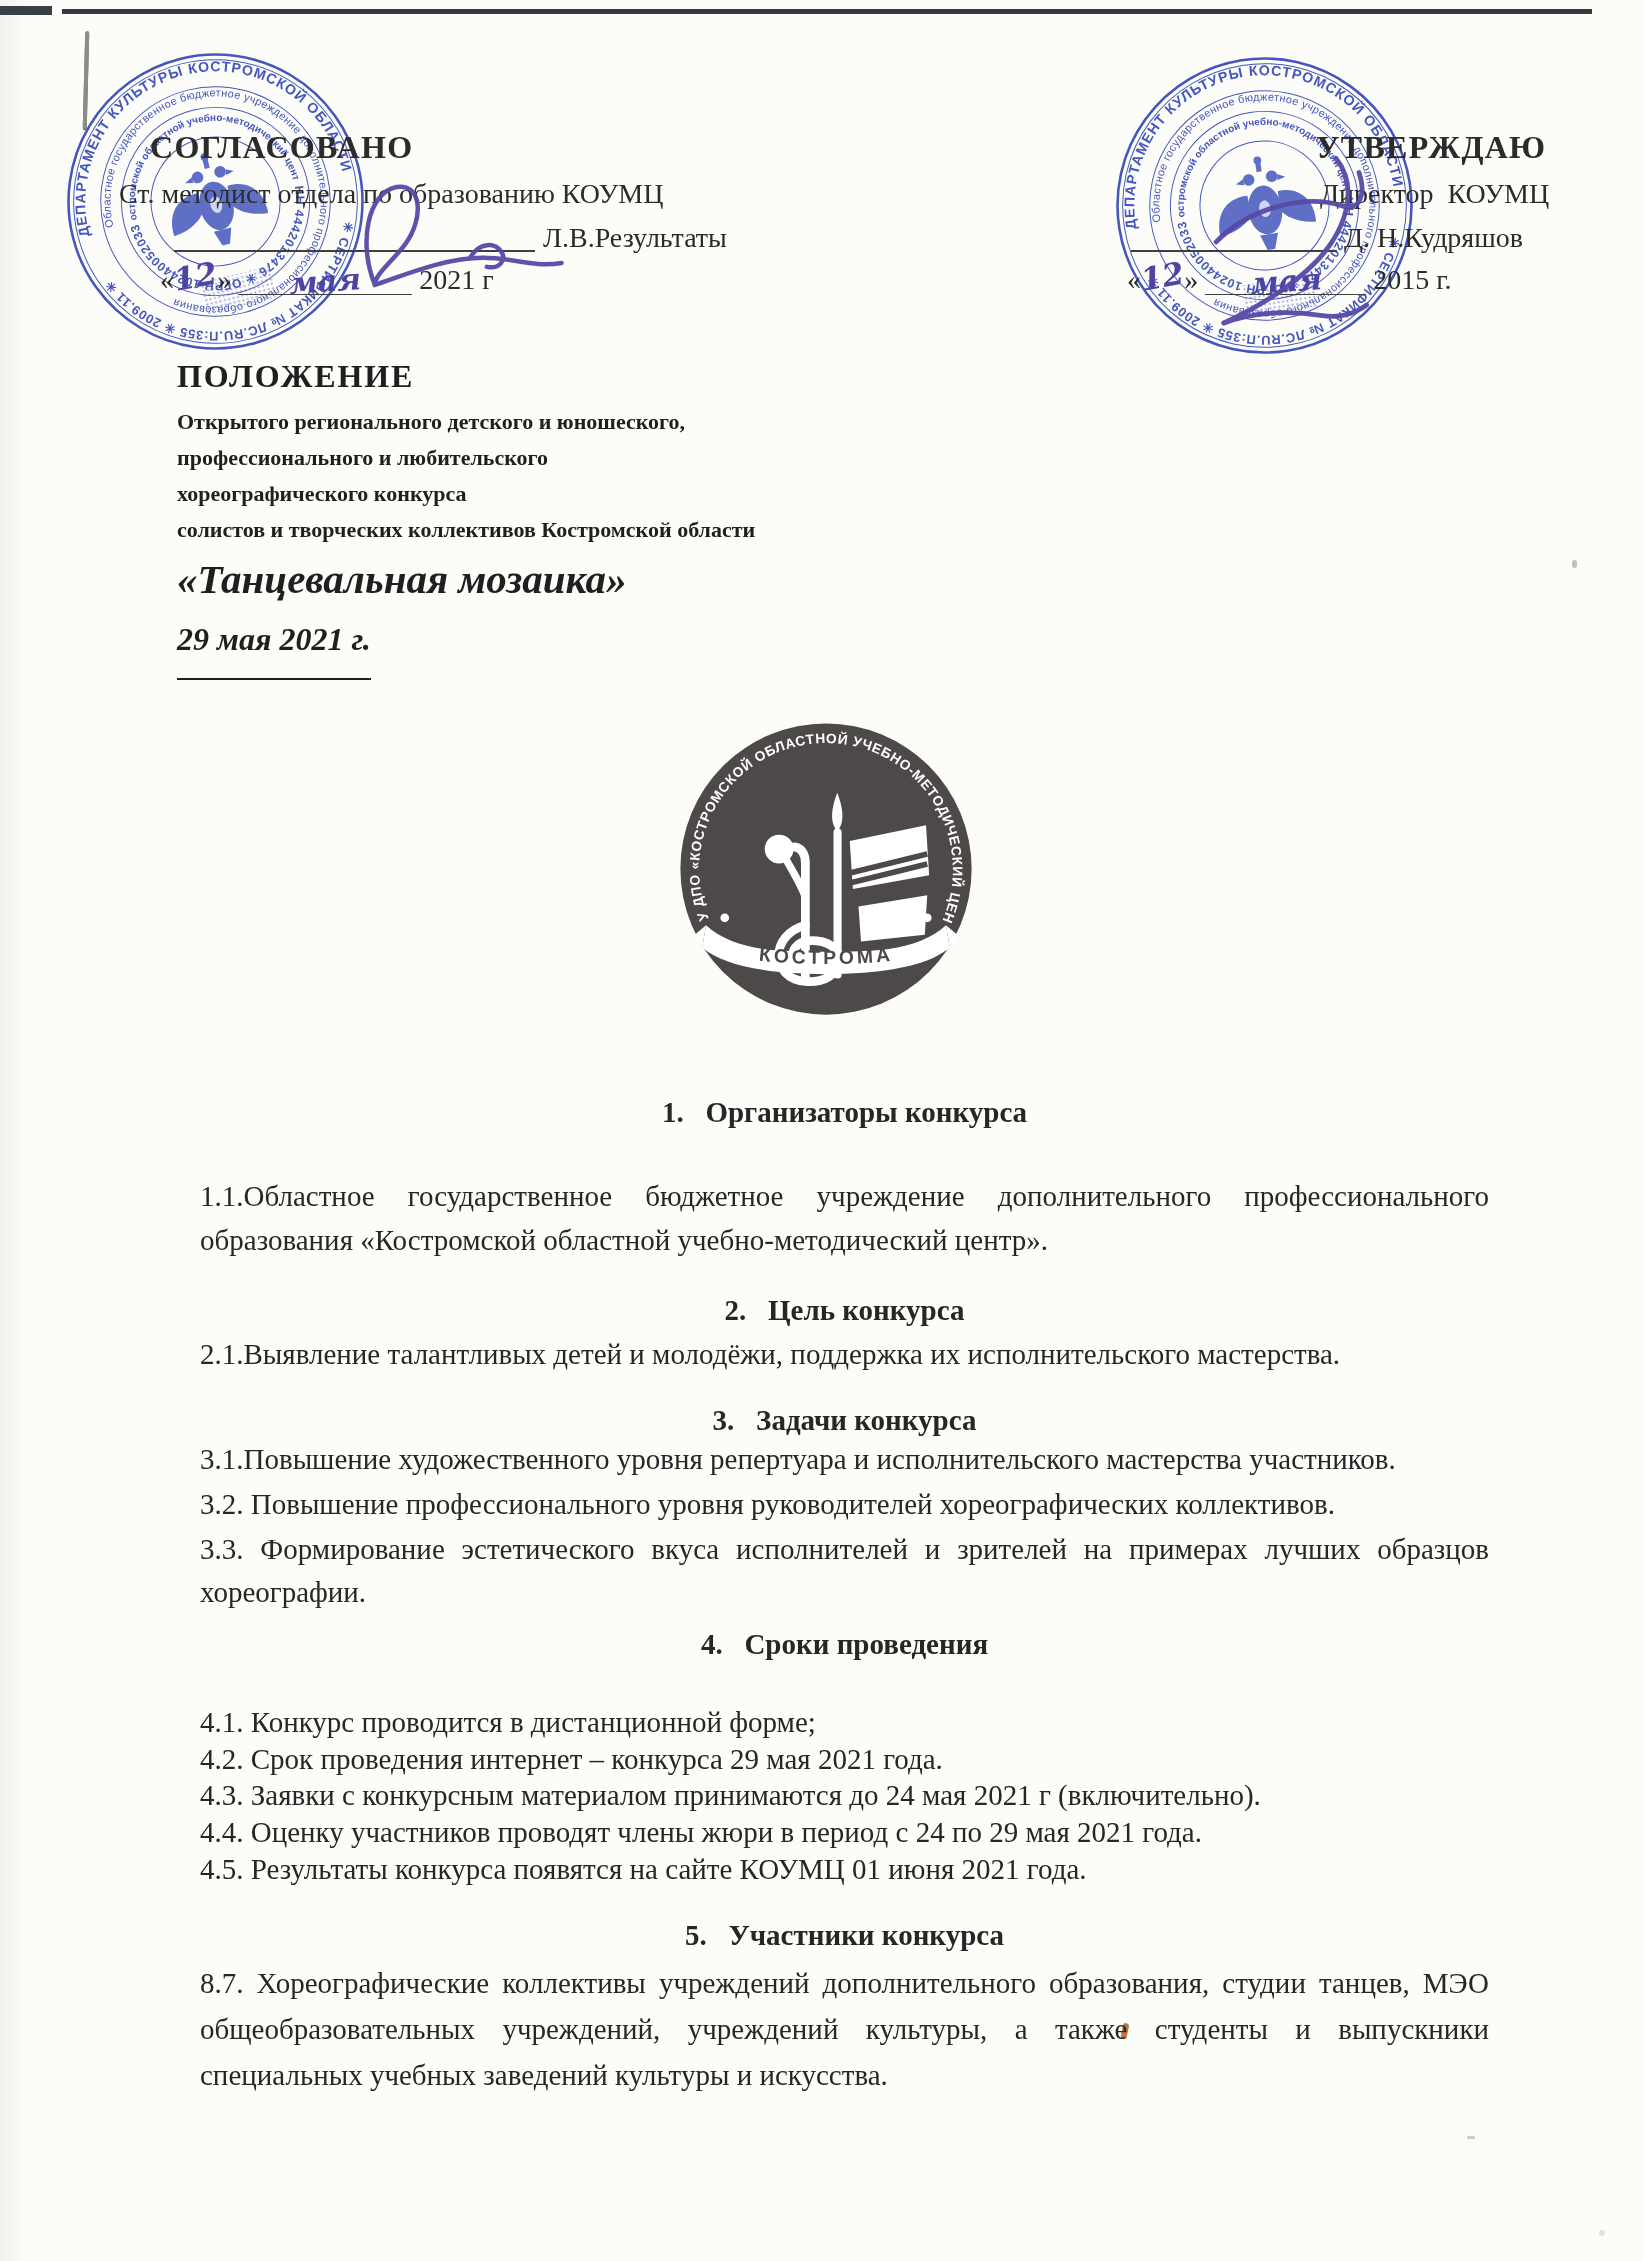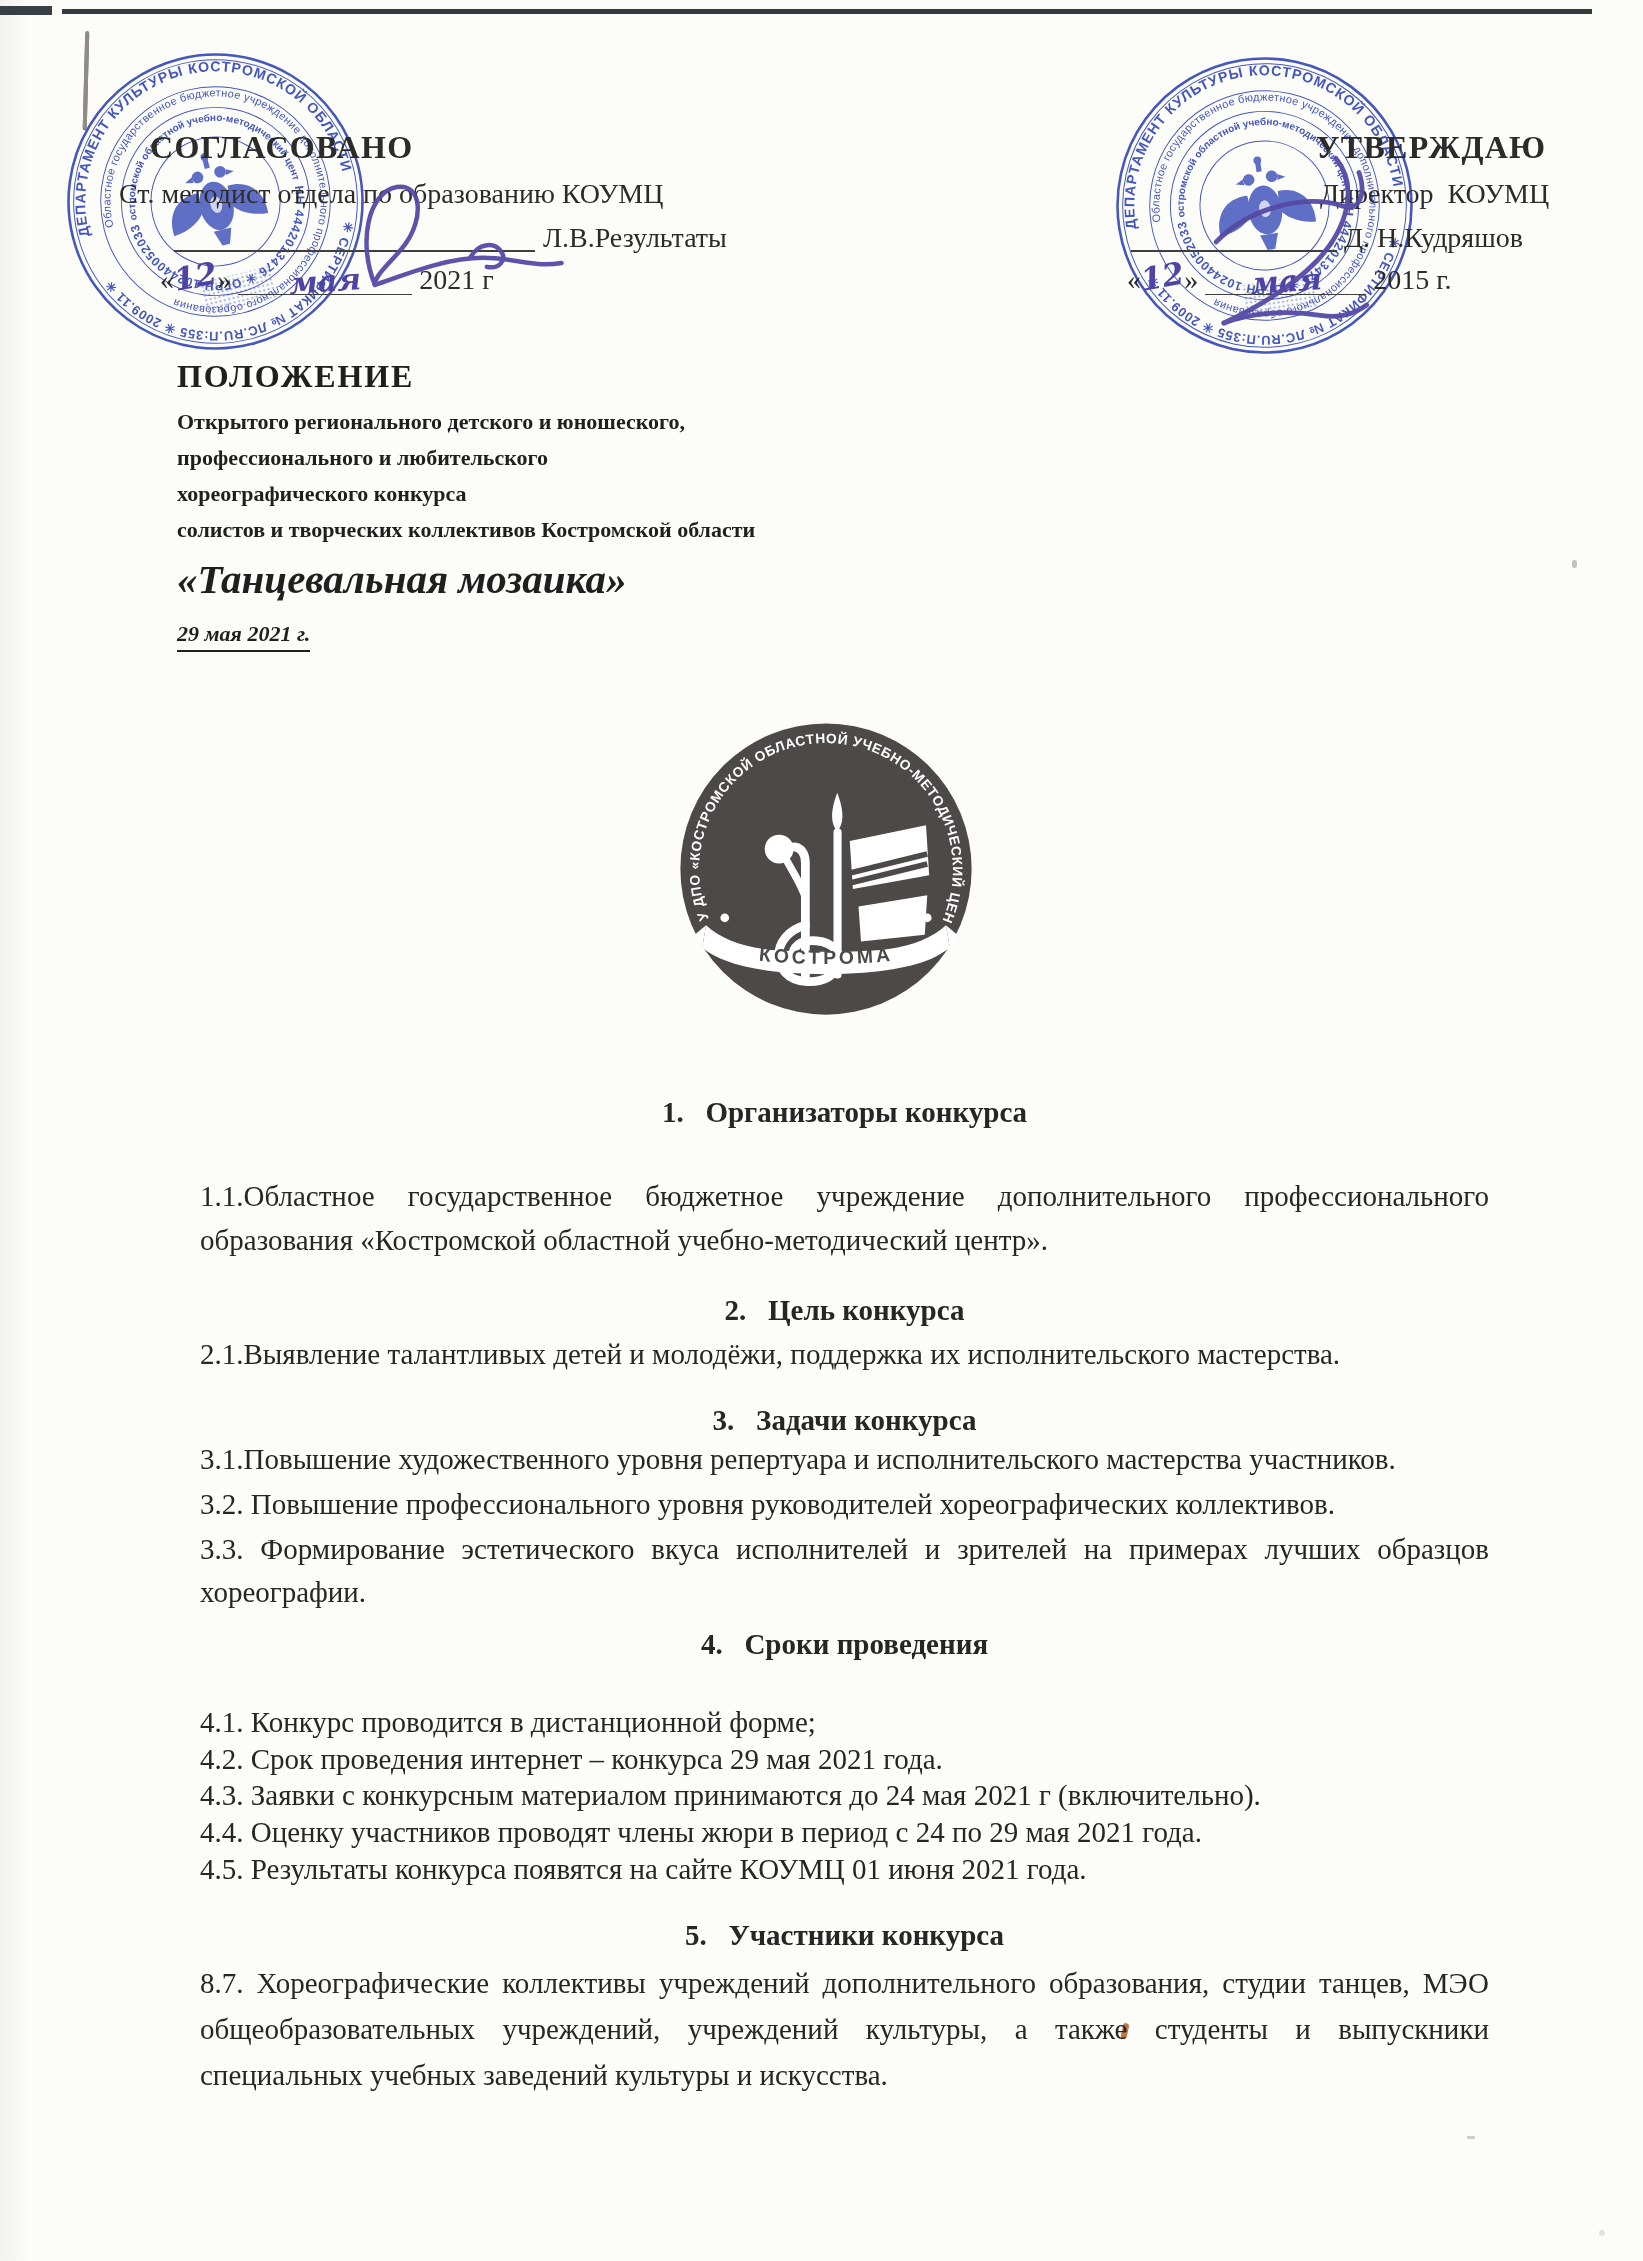--- a/index.html
+++ b/index.html
@@ -37,21 +37,21 @@
   .stamp { position:absolute; opacity:.92; }
   .stamp-left { left:64px; top:50px; transform:rotate(-14deg); }
   .stamp-right { left:1113px; top:54px; transform:rotate(-9deg); }
   .sig { position:absolute; opacity:.95; }
 
   
   .title-block { position:absolute; left:177px; top:358px; width:1289px; text-align:left; color:#1f1f1f; }
   .t-heading { font-size:32px; font-weight:700; letter-spacing:1.9px; margin-bottom:15.5px; }
   .t-line { font-size:22px; font-weight:700; line-height:1.0; margin-bottom:14px; }
   .t-name { font-size:41px; font-weight:700; font-style:italic; margin-top:6.4px; margin-bottom:18px; }
-  .t-date { font-size:22px; font-weight:700; font-style:italic; display:inline-block; border-bottom:2.6px solid #1f1f1f; padding-bottom:3px; }
+  .t-date { font-size:32px; font-weight:700; font-style:italic; display:inline-block; border-bottom:2.6px solid #1f1f1f; padding-bottom:20px; }
 
   
   .logo { position:absolute; left:676px; top:719px; }
 
   
   .content { position:absolute; left:200px; top:1096px; width:1289px; font-size:29px; }
   .content h3 { font-size:29px; font-weight:700; text-align:center; white-space:pre-wrap; }
   .para { text-align:justify; line-height:1.5; }
   .item { text-align:left; line-height:1.27; }
   .s1 .para { margin-top:46px; }

